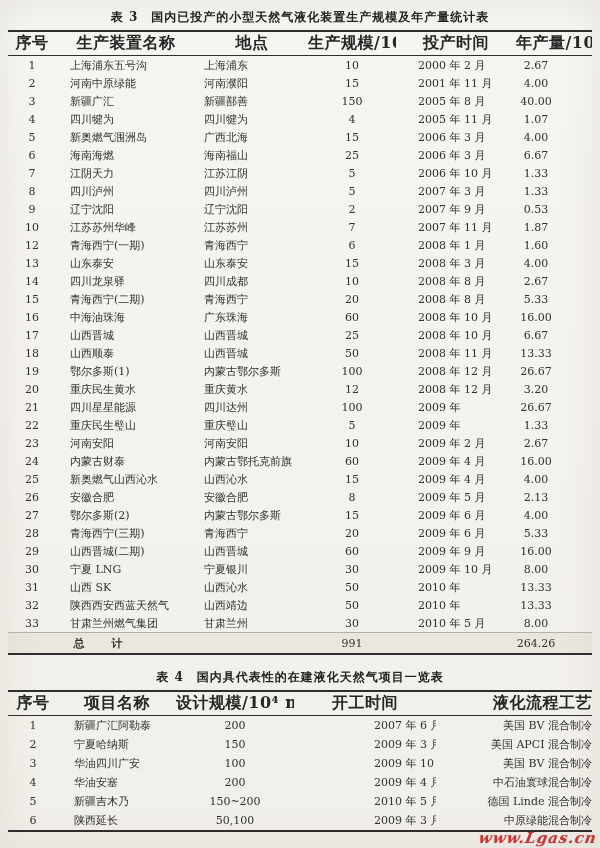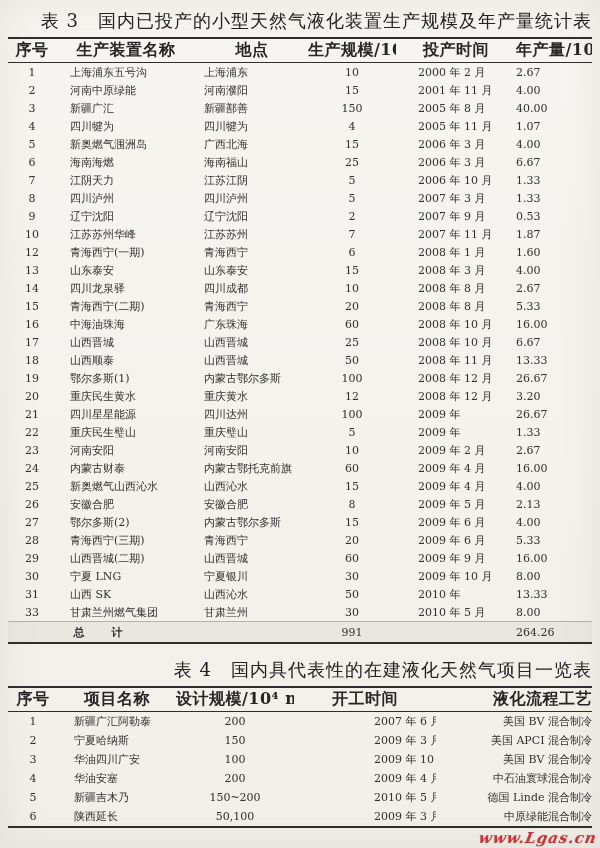--- a/index.html
+++ b/index.html
@@ -9,41 +9,41 @@
     background:#e8e6e0;
   }
   .page{
     position:relative;width:600px;height:848px;
     background:linear-gradient(180deg,#f6f5f1 0%,#f4f2ed 55%,#f1efe9 100%);
     box-shadow:inset 0 0 40px rgba(120,110,90,.12);
     color:#2b2b2b;
   }
   .inner{padding:5px 8px 0 8px;}
   .tbl-title{
-    text-align:right;font-weight:normal;font-size:18px;
+    text-align:center;font-weight:bold;font-size:12px;
     letter-spacing:1px;color:#222;padding:4px 0 4px 0;
   }
   table{border-collapse:collapse;width:584px;table-layout:fixed;font-size:11px;color:#303030;}
   
   .t3{border-top:2px solid #2e2e2e;border-bottom:2.5px solid #2e2e2e;}
   .t4{border-top:2px solid #2e2e2e;border-bottom:2.5px solid #2e2e2e;}
   thead th{
     font-weight:bold;text-align:center;font-size:16px;color:#262626;
     border-bottom:1.2px solid #2e2e2e;height:20px;padding:1px 0;
     letter-spacing:.5px;overflow:hidden;white-space:nowrap;
   }
   td{height:18px;padding:0;overflow:hidden;white-space:nowrap;}
   .t4 td{height:19px;}
   
   .c-idx{width:48px;text-align:center;}
   .c-name{width:140px;text-align:left;padding-left:14px;}
   .c-loc{width:112px;text-align:left;padding-left:8px;}
   .c-scale{width:88px;text-align:center;}
   .c-date{width:120px;text-align:left;padding-left:22px;}
-  .c-out{text-align:left;padding-right:36px;}
+  .c-out{text-align:center;padding-right:36px;}
   tfoot td{height:20px;background:rgba(210,205,192,.28);border-top:1px solid #b7b2a6;}
   .c-total-label{text-align:center;font-weight:bold;letter-spacing:8px;}
   
   .d-idx{width:50px;text-align:center;}
   .d-name{width:118px;text-align:left;padding-left:16px;}
   .d-scale{width:118px;text-align:center;}
   .d-date{width:142px;text-align:left;padding-left:80px;}
   .d-proc{text-align:right;padding-left:26px;}
   .gap{height:10px;}
   .watermark{
@@ -309,20 +309,28 @@
           </tr>
           <tr>
             <td class="c-idx">31</td>
             <td class="c-name">山西 SK</td>
             <td class="c-loc">山西沁水</td>
             <td class="c-scale">50</td>
             <td class="c-date">2010 年</td>
             <td class="c-out">13.33</td>
           </tr>
           <tr>
+            <td class="c-idx">32</td>
+            <td class="c-name">陕西西安西蓝天然气</td>
+            <td class="c-loc">山西靖边</td>
+            <td class="c-scale">50</td>
+            <td class="c-date">2010 年</td>
+            <td class="c-out">13.33</td>
+          </tr>
+          <tr>
             <td class="c-idx">33</td>
             <td class="c-name">甘肃兰州燃气集团</td>
             <td class="c-loc">甘肃兰州</td>
             <td class="c-scale">30</td>
             <td class="c-date">2010 年 5 月</td>
             <td class="c-out">8.00</td>
           </tr>
         </tbody>
       <tfoot>
         <tr>

